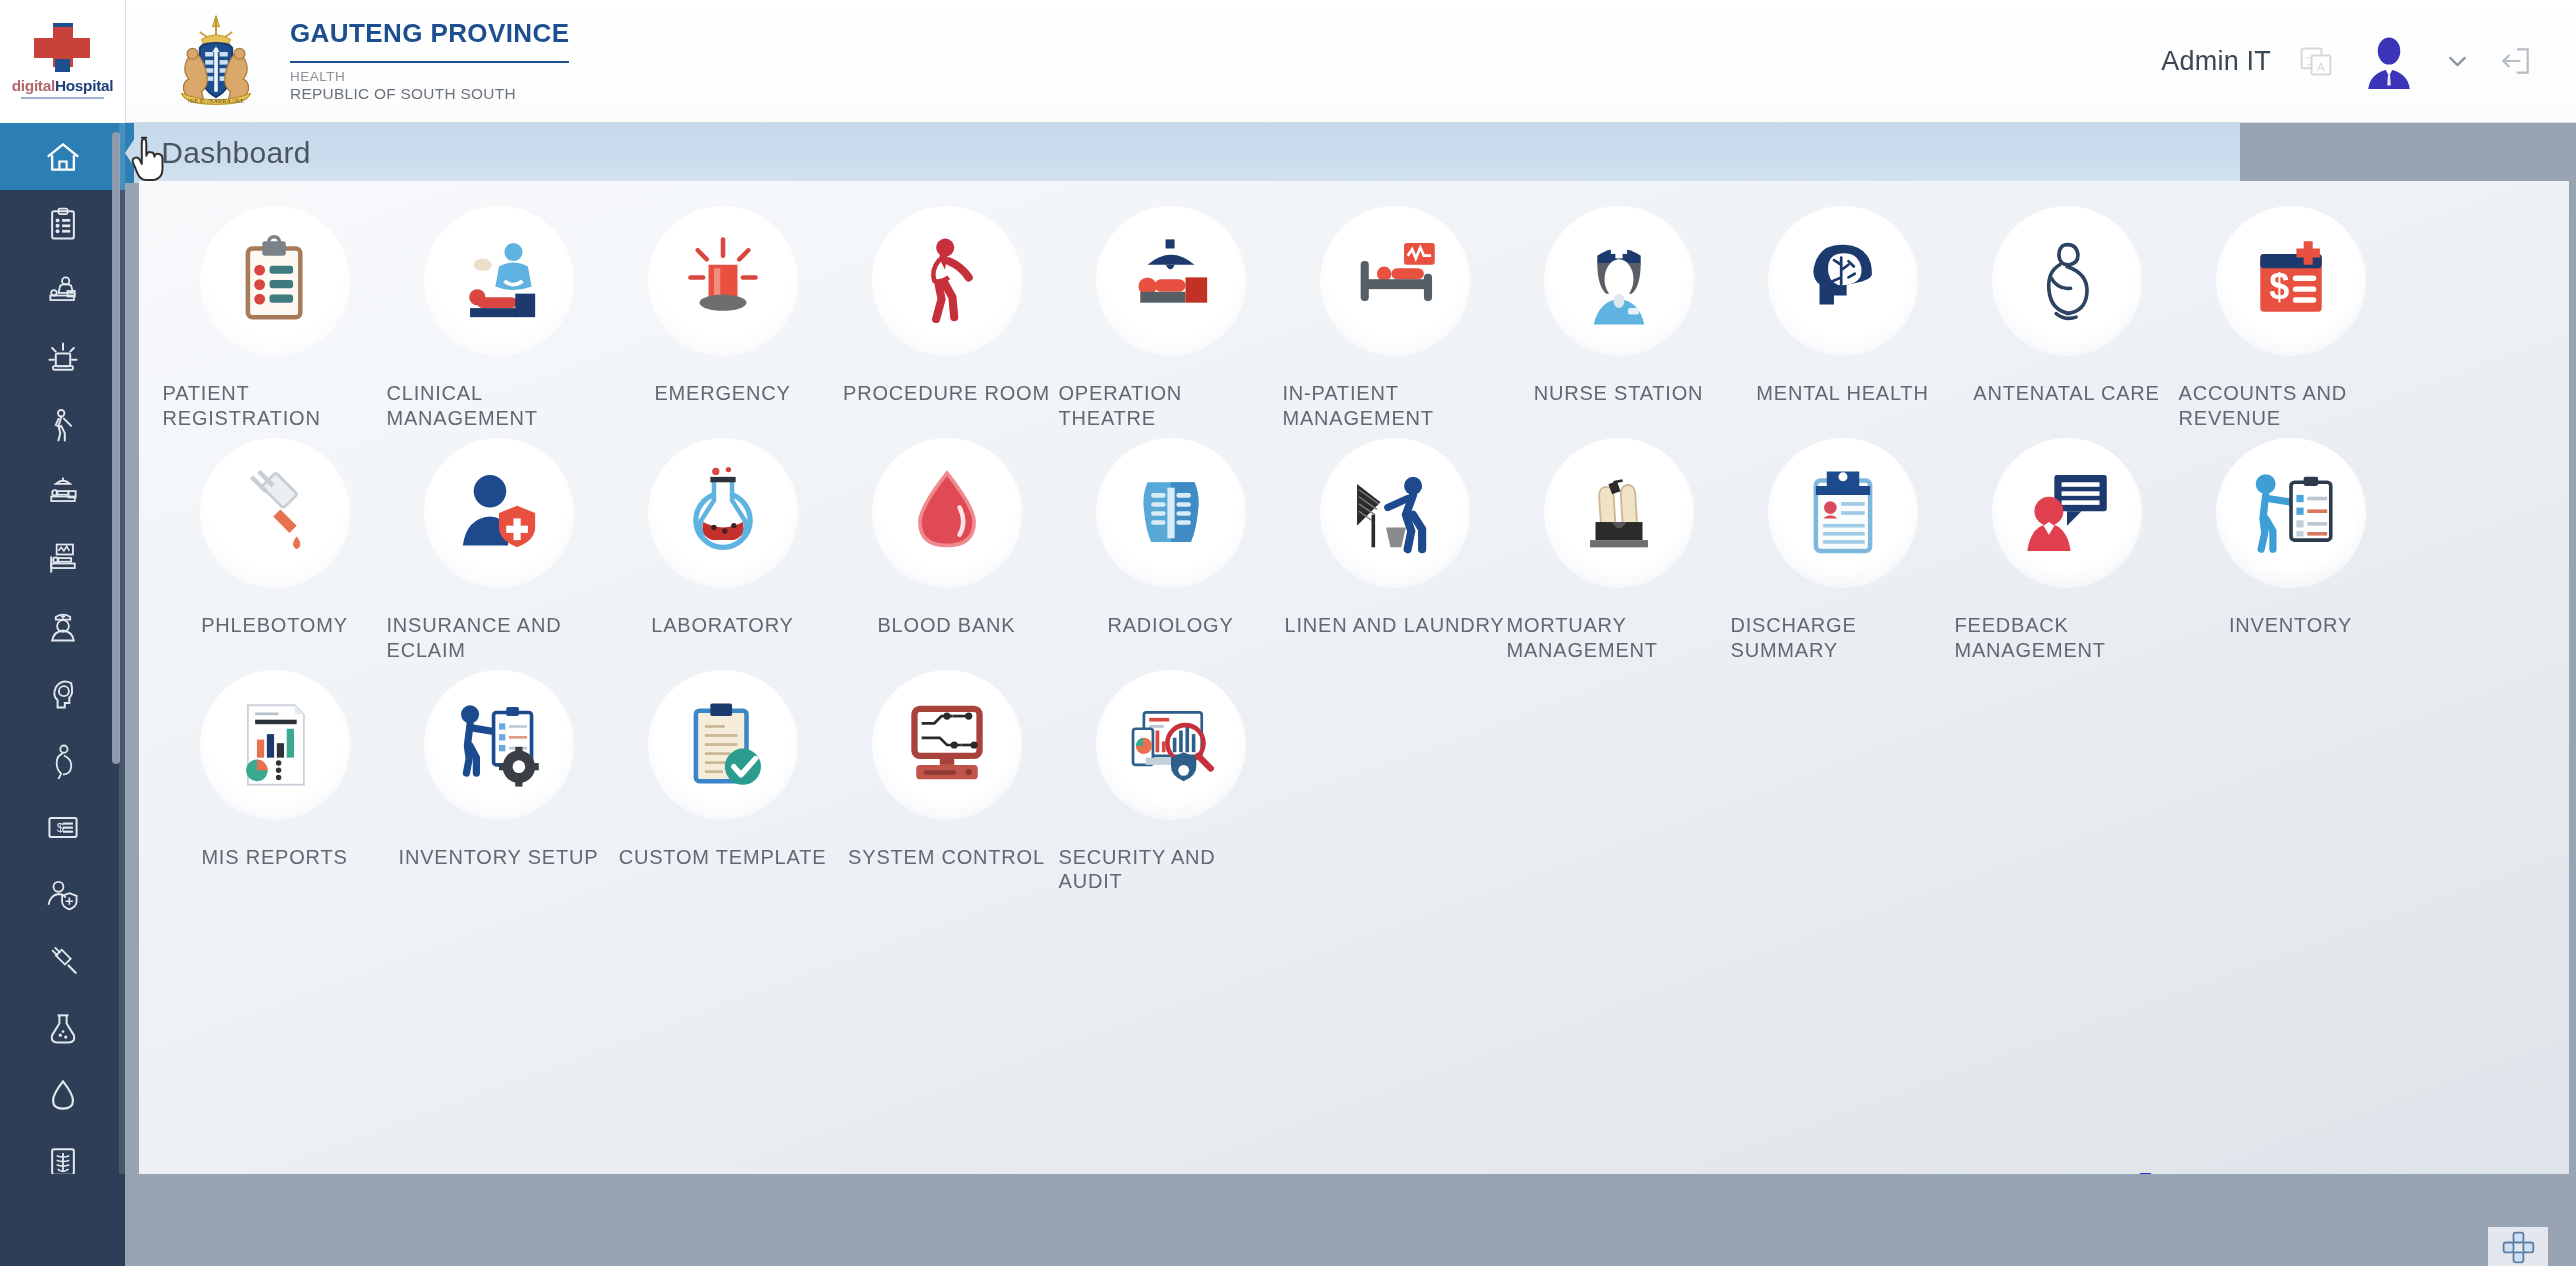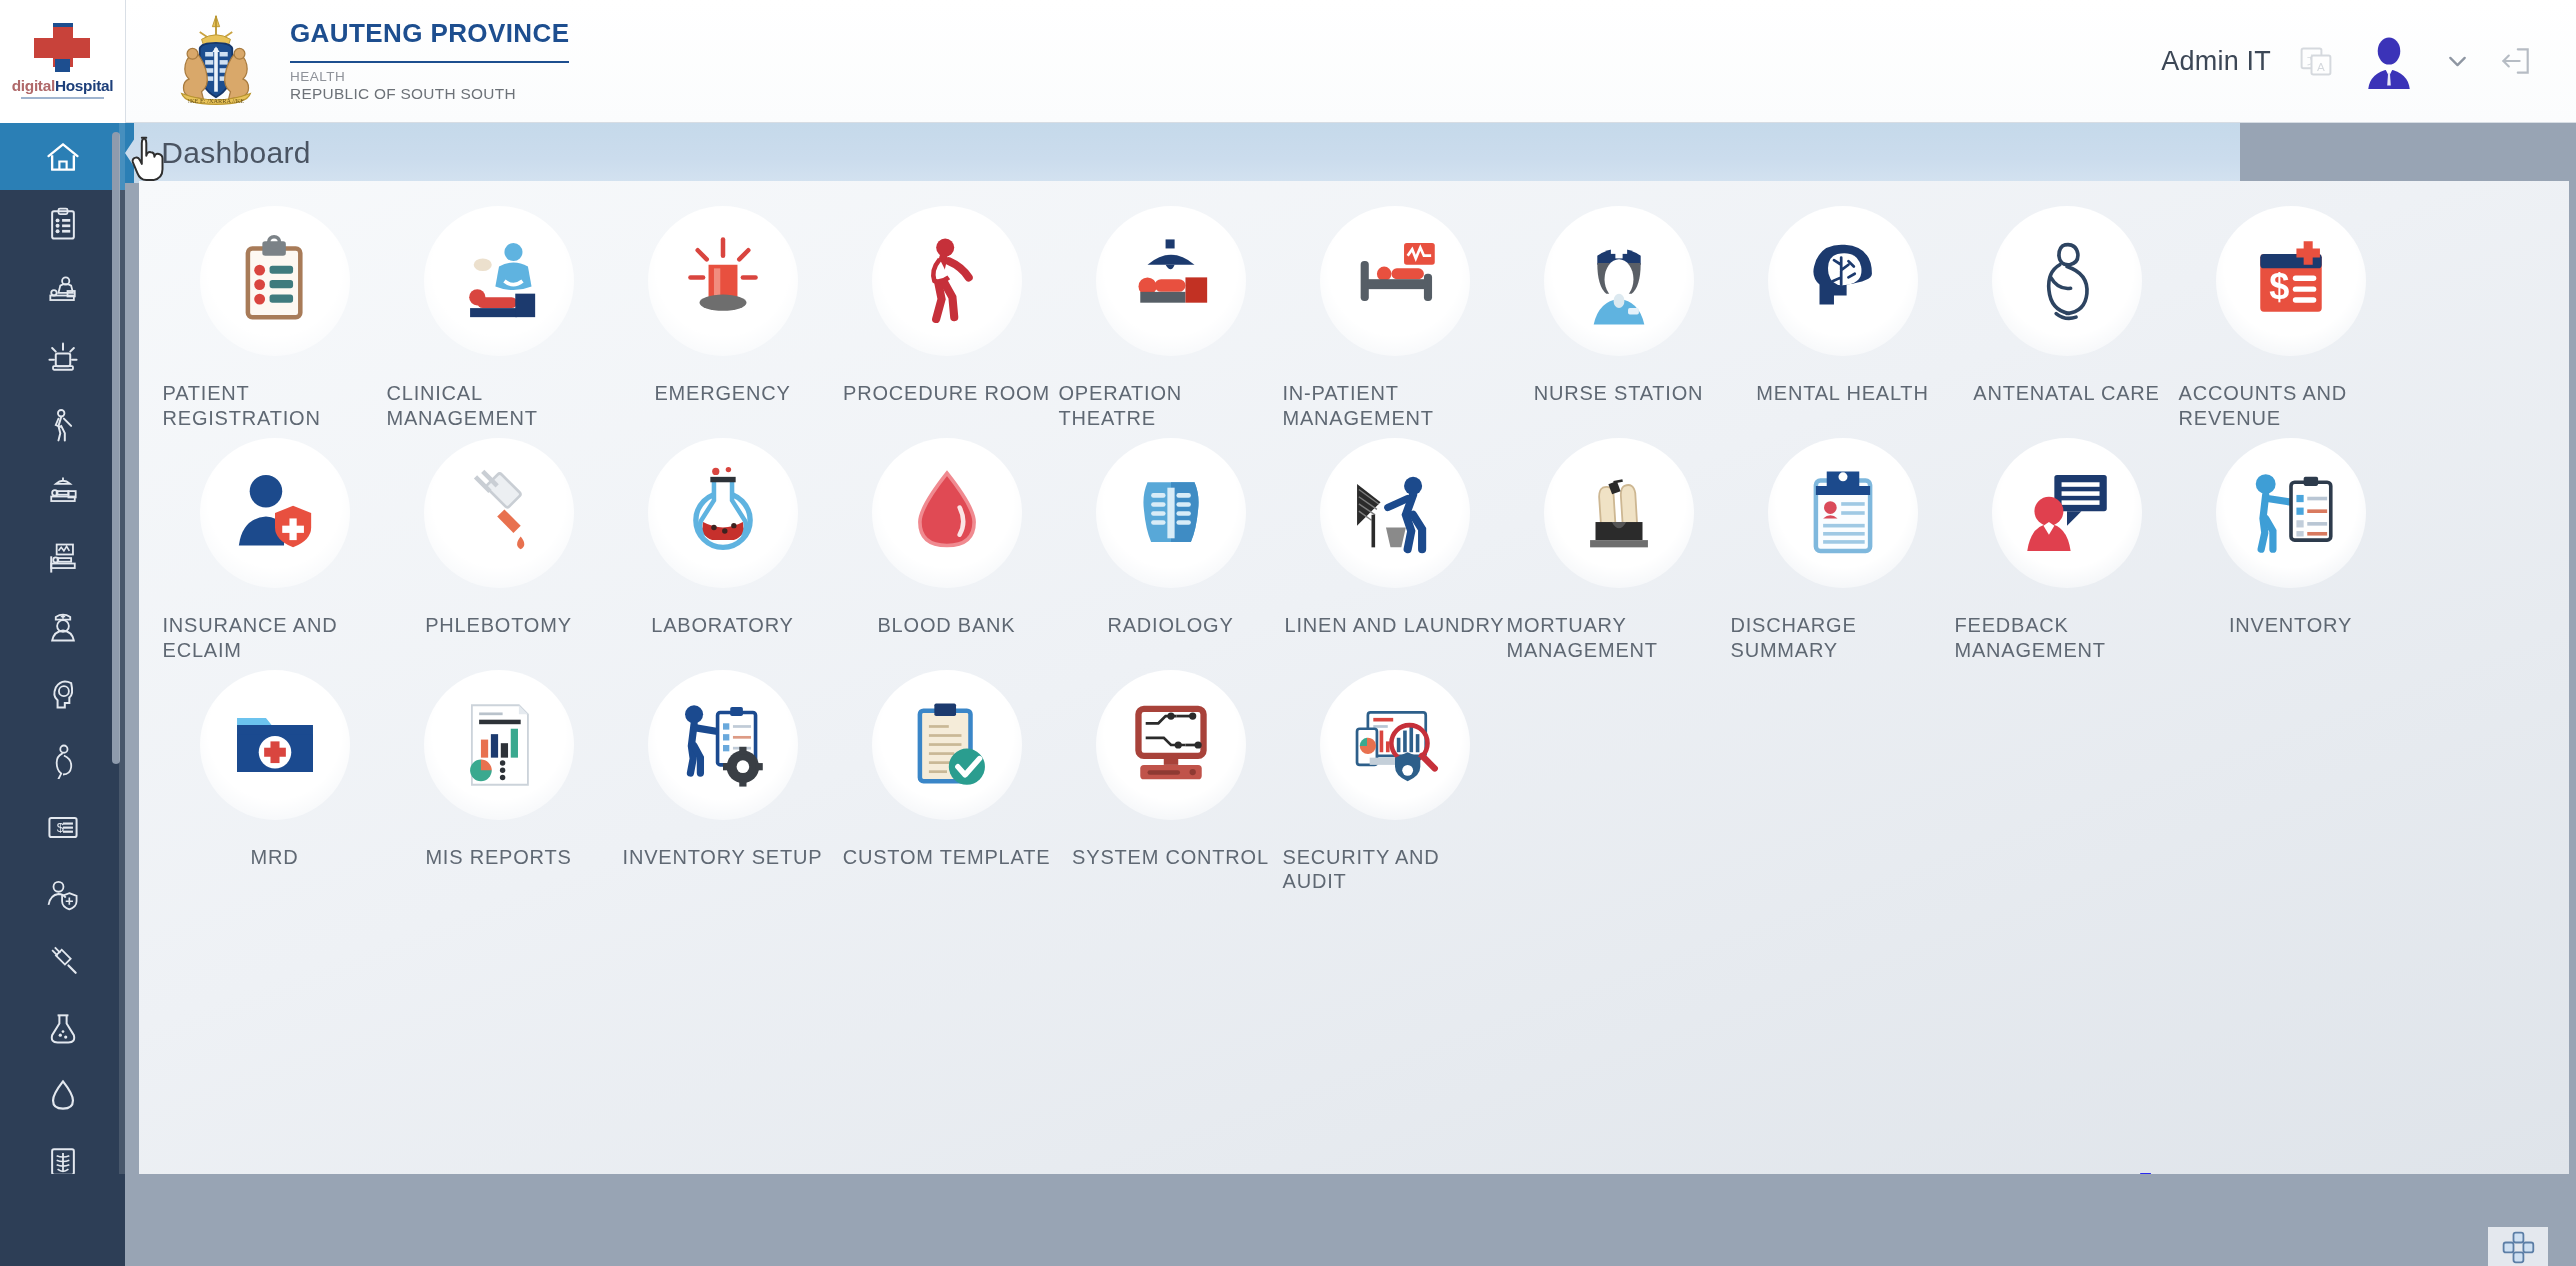--- a/index.html
+++ b/index.html
@@ -523,40 +523,40 @@
               <rect x="54" y="46" width="26" height="6" rx="3" fill="#ffffff"></rect>
               <rect x="54" y="58" width="26" height="6" rx="3" fill="#ffffff"></rect>
               <rect x="54" y="70" width="26" height="6" rx="3" fill="#ffffff"></rect>
             </svg>
           </div>
           <div class="tile-label">ACCOUNTS AND REVENUE</div>
         </div>
         <div class="tile">
           <div class="tile-circle">
             <svg viewBox="0 0 104 104">
+              <rect x="40" y="16" width="34" height="22" rx="3" transform="rotate(45 57 27)" fill="#eceff2" stroke="#c9ced4" stroke-width="3"></rect>
+              <line x1="26" y1="12" x2="42" y2="28" stroke="#c9ced4" stroke-width="5"></line>
+              <line x1="34" y1="6" x2="50" y2="22" stroke="#c9ced4" stroke-width="5"></line>
+              <path d="M58 48 l18 18 l-8 8 l-18 -18 z" fill="#e8714f"></path>
+              <path d="M76 78 q8 10 0 14 q-8 -4 0 -14 z" fill="#e8714f"></path>
+            </svg>
+          </div>
+          <div class="tile-label">PHLEBOTOMY</div>
+        </div>
+        <div class="tile">
+          <div class="tile-circle">
+            <svg viewBox="0 0 104 104">
               <circle cx="42" cy="28" r="18" fill="#1c4a8c"></circle>
               <path d="M12 88 q4 -30 30 -32 q12 1 20 9 l0 23 z" fill="#1c4a8c"></path>
               <path d="M72 44 l20 8 v16 q0 14 -20 22 q-20 -8 -20 -22 v-16 z" fill="#e8503f"></path>
               <rect x="68" y="58" width="8" height="24" fill="#ffffff"></rect>
               <rect x="60" y="66" width="24" height="8" fill="#ffffff"></rect>
             </svg>
           </div>
           <div class="tile-label">INSURANCE AND ECLAIM</div>
-        </div>
-        <div class="tile">
-          <div class="tile-circle">
-            <svg viewBox="0 0 104 104">
-              <rect x="40" y="16" width="34" height="22" rx="3" transform="rotate(45 57 27)" fill="#eceff2" stroke="#c9ced4" stroke-width="3"></rect>
-              <line x1="26" y1="12" x2="42" y2="28" stroke="#c9ced4" stroke-width="5"></line>
-              <line x1="34" y1="6" x2="50" y2="22" stroke="#c9ced4" stroke-width="5"></line>
-              <path d="M58 48 l18 18 l-8 8 l-18 -18 z" fill="#e8714f"></path>
-              <path d="M76 78 q8 10 0 14 q-8 -4 0 -14 z" fill="#e8714f"></path>
-            </svg>
-          </div>
-          <div class="tile-label">PHLEBOTOMY</div>
         </div>
         <div class="tile">
           <div class="tile-circle">
             <svg viewBox="0 0 104 104">
               <circle cx="52" cy="60" r="30" fill="none" stroke="#5fb3e0" stroke-width="6"></circle>
               <path d="M42 16 v22 l-14 22 q-5 12 8 16 h32 q13 -4 8 -16 l-14 -22 v-22" fill="#ffffff" stroke="#5fb3e0" stroke-width="5"></path>
               <path d="M30 62 q22 12 44 0 q3 16 -10 20 h-24 q-13 -4 -10 -20 z" fill="#c6302c"></path>
               <circle cx="42" cy="68" r="3" fill="#3c2220"></circle>
               <circle cx="54" cy="72" r="3" fill="#3c2220"></circle>
               <circle cx="64" cy="66" r="3" fill="#3c2220"></circle>
@@ -685,33 +685,20 @@
                 <rect x="58" y="72" width="8" height="6" fill="#c2cedb"></rect>
                 <rect x="70" y="73" width="22" height="4" fill="#d97a5f"></rect>
               </g>
             </svg>
           </div>
           <div class="tile-label">INVENTORY</div>
         </div>
         <div class="tile">
           <div class="tile-circle">
             <svg viewBox="0 0 104 104">
-              <path d="M10 22 h32 l8 10 h44 v10 h-84 z" fill="#6cc3ee"></path>
-              <path d="M10 30 h84 v52 h-84 z" fill="#1b4a8f"></path>
-              <path d="M10 40 h84 v42 h-84 z" fill="#1b4a8f"></path>
-              <circle cx="52" cy="60" r="18" fill="#ffffff"></circle>
-              <rect x="47" y="48" width="10" height="24" fill="#d9453f"></rect>
-              <rect x="40" y="55" width="24" height="10" fill="#d9453f"></rect>
-            </svg>
-          </div>
-          <div class="tile-label">MRD</div>
-        </div>
-        <div class="tile">
-          <div class="tile-circle">
-            <svg viewBox="0 0 104 104">
               <path d="M22 8 h52 l10 10 v78 h-62 z" fill="#ffffff" stroke="#ccd3da" stroke-width="2"></path>
               <path d="M74 8 l10 10 h-10 z" fill="#e5eaef"></path>
               <rect x="30" y="16" width="26" height="3" fill="#b9c2cb"></rect>
               <rect x="30" y="24" width="46" height="5" fill="#2d3238"></rect>
               <rect x="32" y="46" width="8" height="20" fill="#e8714f"></rect>
               <rect x="43" y="40" width="8" height="26" fill="#1c3a6e"></rect>
               <rect x="54" y="50" width="8" height="16" fill="#2d3238"></rect>
               <rect x="65" y="34" width="8" height="32" fill="#3aa98f"></rect>
               <path d="M44 80 a12 12 0 1 1 -12 -12 z" fill="#3aa98f"></path>
               <path d="M32 68 a12 12 0 0 1 12 12 l-12 0 z" fill="#e8714f"></path>

